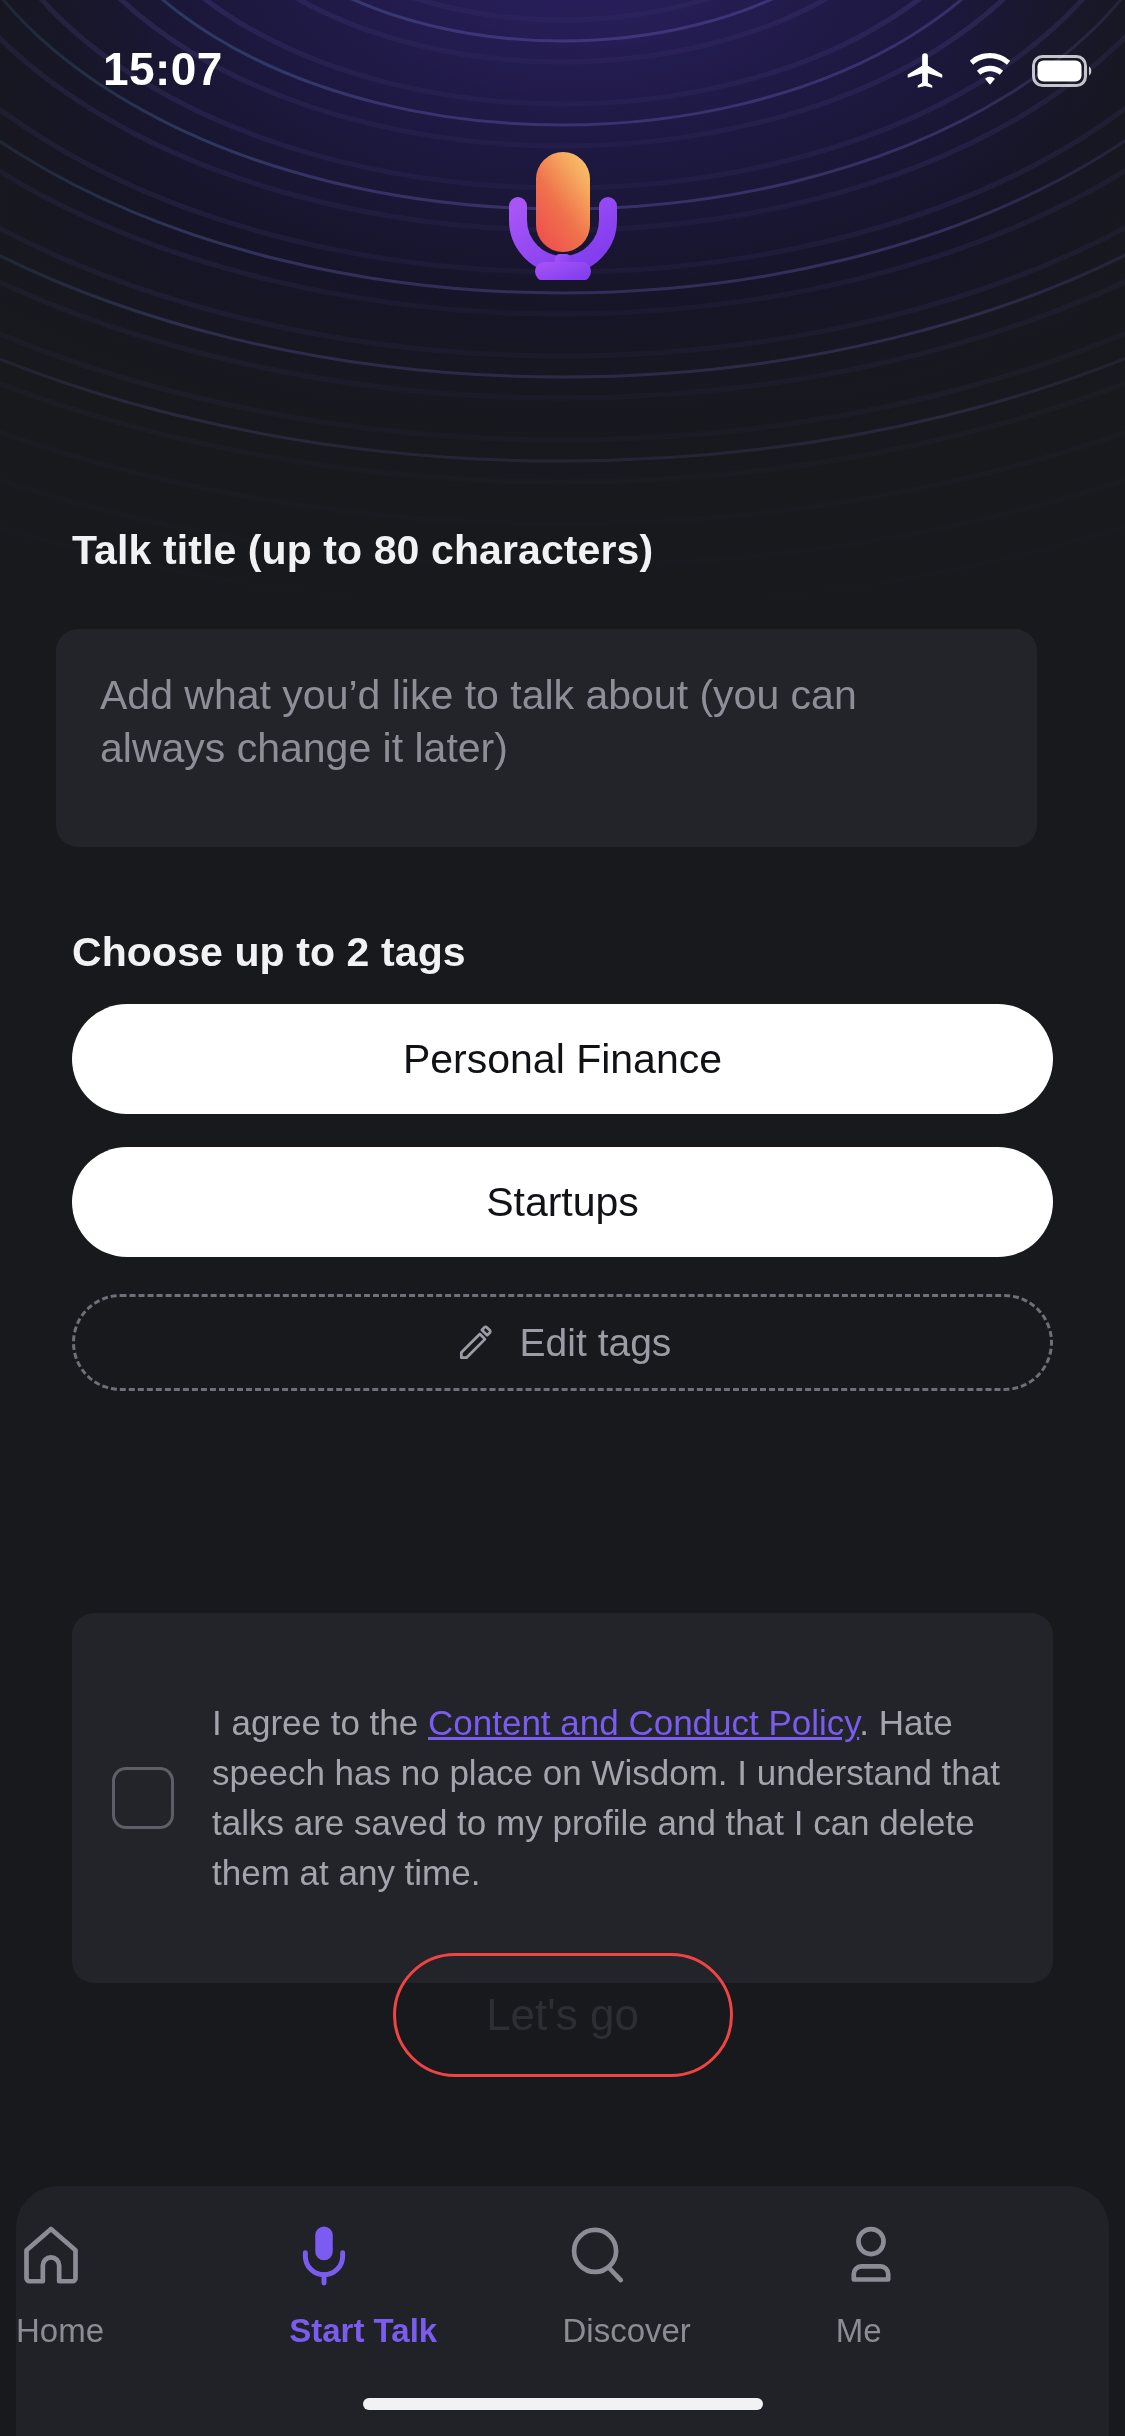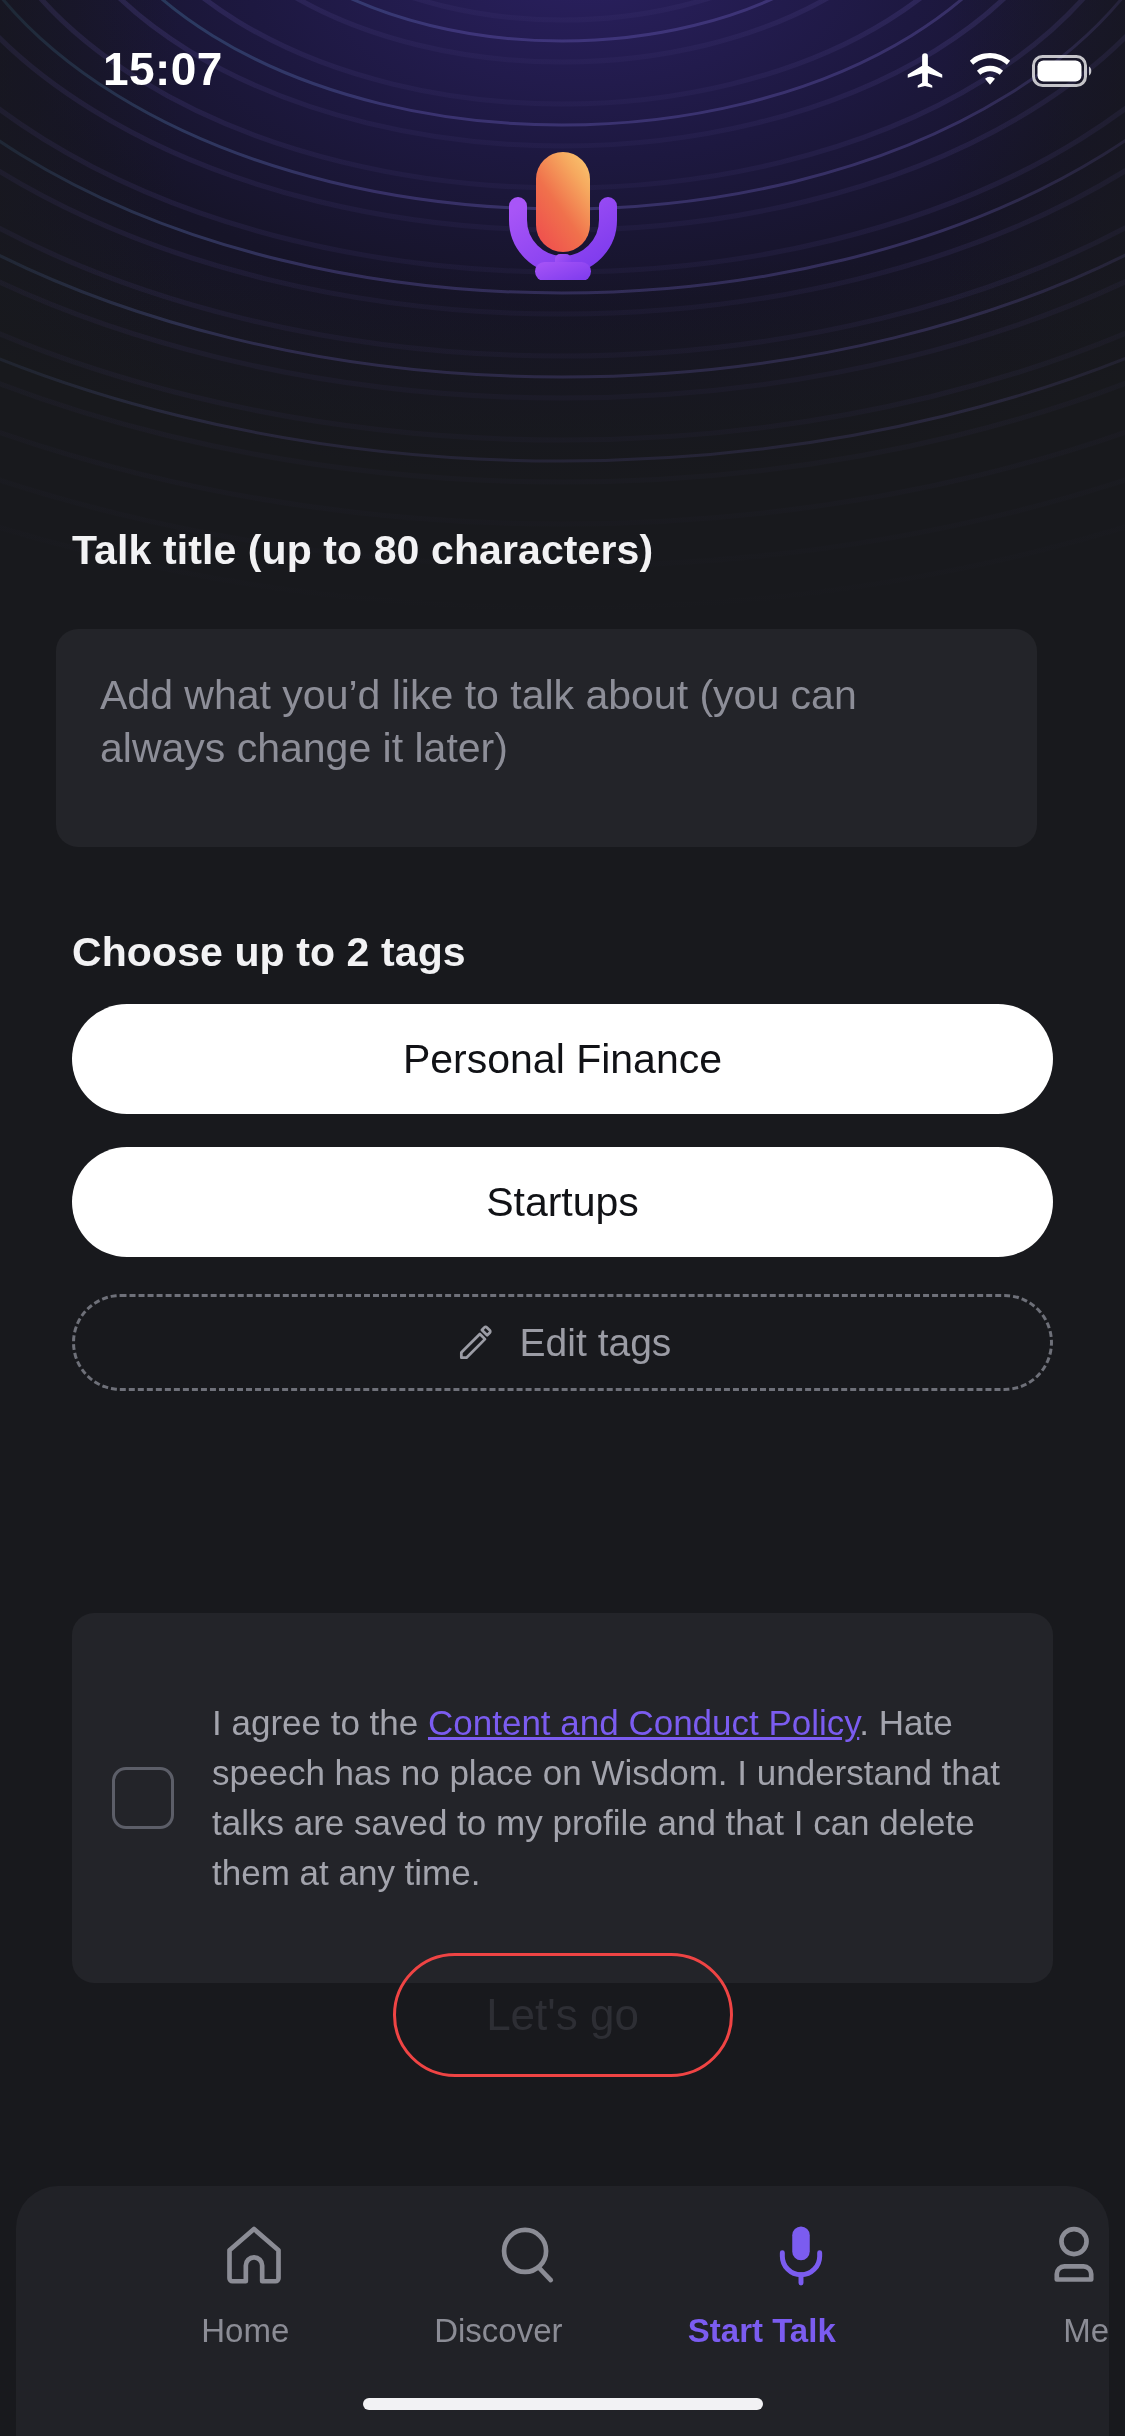--- a/index.html
+++ b/index.html
@@ -128,21 +128,21 @@
   #tabbar {
     position:absolute; left:16px; top:2186px; width:1093px; height:250px;
     background:#212227; border-radius:42px 42px 0 0;
   }
   #tabs {
     position:absolute; left:0; top:26px; width:1093px;
     display:flex;
   }
   .tab {
     flex:1; display:flex; flex-direction:column;
-    align-items:flex-end; justify-content:flex-start; gap:14px;
+    align-items:flex-start; justify-content:flex-start; gap:14px;
   }
   .tab-icon { height:86px; display:flex; align-items:center; justify-content:center; }
   .tab-label { font-size:33px; font-weight:400; color:#8b8c95; }
   .tab.active .tab-label { color:#7b5cf0; font-weight:700; }
 
   #homeIndicator {
     position:absolute; left:50%; transform:translateX(-50%); bottom:26px;
     width:400px; height:12px; background:#f2f2f4; border-radius:6px;
   }
 </style>
@@ -282,44 +282,44 @@
 
       <div class="tab">
         <span class="tab-icon">
           <svg width="70" height="70" viewBox="0 0 24 24">
             <path d="M3.6 10.4 12 3.1l8.4 7.3V20a1 1 0 0 1-1 1h-4.6v-5.4a2.8 2.8 0 0 0-5.6 0V21H4.6a1 1 0 0 1-1-1z" fill="none" stroke="#8b8c95" stroke-width="1.6" stroke-linejoin="round"></path>
           </svg>
         </span>
         <span class="tab-label">Home</span>
       </div>
 
-      <div class="tab">
-        <span class="tab-icon">
-          <svg width="70" height="70" viewBox="0 0 24 24">
-            <circle cx="11" cy="10.6" r="7.2" fill="none" stroke="#8b8c95" stroke-width="1.6"></circle>
-            <line x1="15.6" y1="16.2" x2="19.8" y2="20.6" stroke="#8b8c95" stroke-width="1.6" stroke-linecap="round"></line>
-          </svg>
-        </span>
-        <span class="tab-label">Discover</span>
-      </div>
-
       <div class="tab active">
         <span class="tab-icon">
           <svg width="70" height="70" viewBox="0 0 24 24">
             <rect x="9" y="2.2" width="6" height="11.6" rx="3" fill="#7B5CF0"></rect>
             <path d="M5.6 11.2v1.2a6.4 6.4 0 0 0 12.8 0v-1.2" fill="none" stroke="#7B5CF0" stroke-width="1.7" stroke-linecap="round"></path>
             <line x1="12" y1="18.8" x2="12" y2="21.6" stroke="#7B5CF0" stroke-width="1.7" stroke-linecap="round"></line>
           </svg>
         </span>
         <span class="tab-label">Start Talk</span>
       </div>
 
       <div class="tab">
         <span class="tab-icon">
           <svg width="70" height="70" viewBox="0 0 24 24">
+            <circle cx="11" cy="10.6" r="7.2" fill="none" stroke="#8b8c95" stroke-width="1.6"></circle>
+            <line x1="15.6" y1="16.2" x2="19.8" y2="20.6" stroke="#8b8c95" stroke-width="1.6" stroke-linecap="round"></line>
+          </svg>
+        </span>
+        <span class="tab-label">Discover</span>
+      </div>
+
+      <div class="tab">
+        <span class="tab-icon">
+          <svg width="70" height="70" viewBox="0 0 24 24">
             <circle cx="12" cy="7.4" r="4.3" fill="none" stroke="#8b8c95" stroke-width="1.6"></circle>
             <path d="M6.1 20.4v-1.9a2.6 2.6 0 0 1 2.6-2.6h6.6a2.6 2.6 0 0 1 2.6 2.6v1.9z" fill="none" stroke="#8b8c95" stroke-width="1.6" stroke-linejoin="round"></path>
           </svg>
         </span>
         <span class="tab-label">Me</span>
       </div>
     </div>
 
     <div id="homeIndicator"></div>
   </div>

